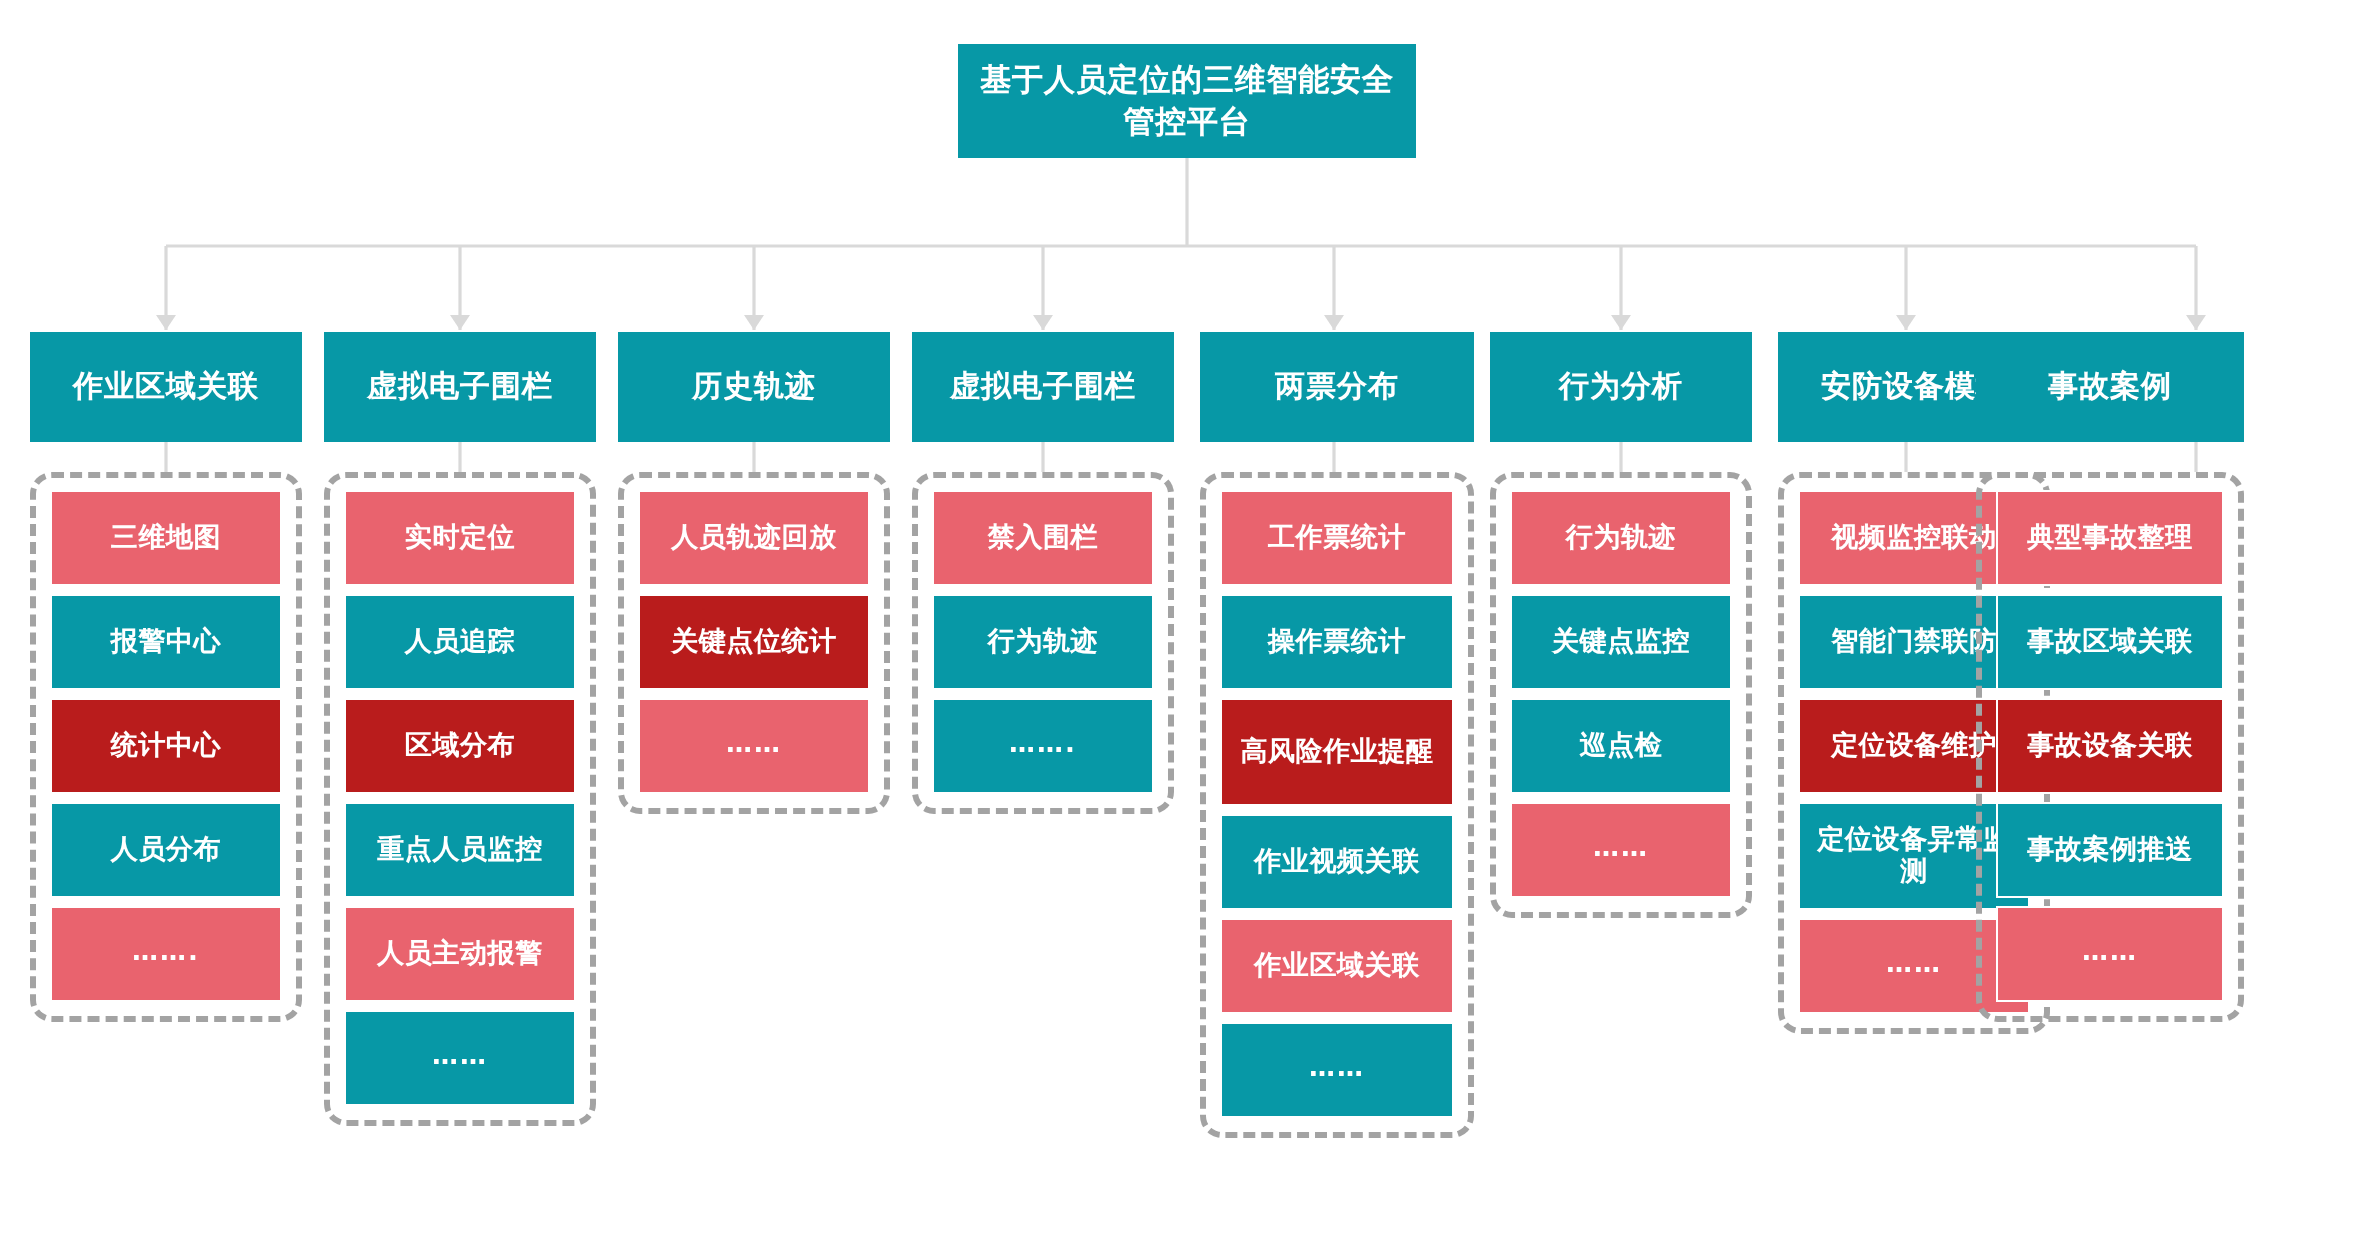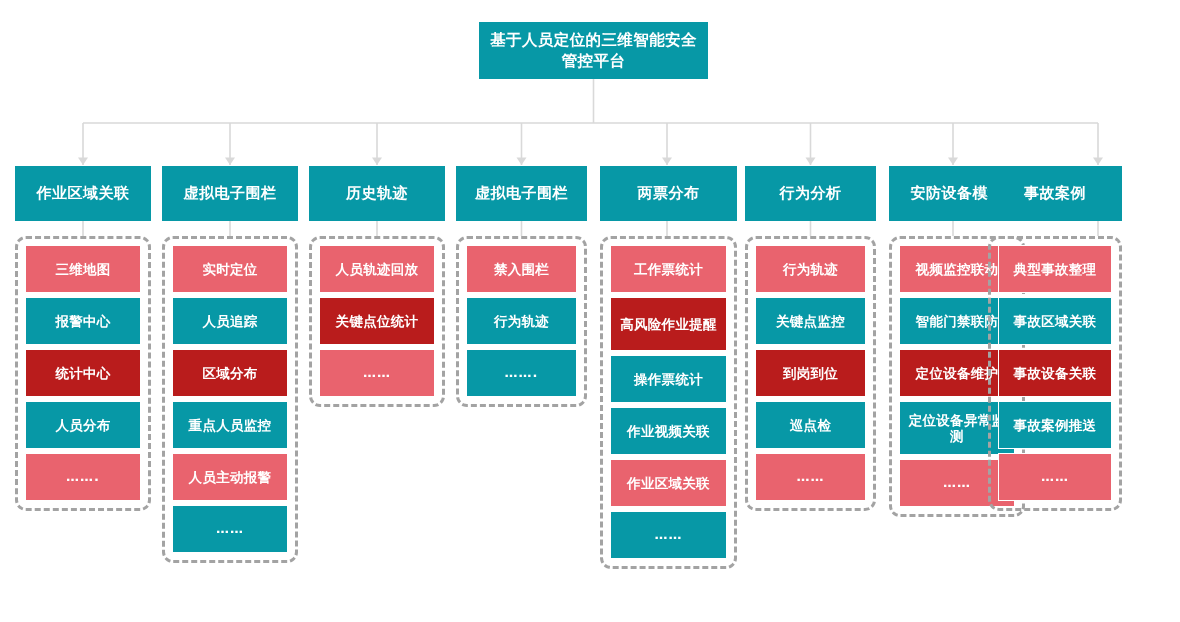--- a/index.html
+++ b/index.html
@@ -160,33 +160,32 @@
         <div class="dash-box">
           <div class="item h1 c-red">禁入围栏</div>
           <div class="item h1 c-teal">行为轨迹</div>
           <div class="item h1 c-teal ellipsis">…….</div>
         </div>
       </div>
       <div class="col" style="left: 600px; width: 137px;">
         <div class="col-header">两票分布</div>
         <div class="dash-box">
           <div class="item h1 c-red">工作票统计</div>
+          <div class="item h1 c-teal">操作票统计</div>
           <div class="item h2 c-orange">高风险作业提醒</div>
-          <div class="item h1 c-teal">操作票统计</div>
           <div class="item h1 c-teal">作业视频关联</div>
           <div class="item h1 c-red">作业区域关联</div>
           <div class="item h1 c-teal ellipsis">……</div>
         </div>
       </div>
       <div class="col" style="left: 745px; width: 131px;">
         <div class="col-header">行为分析</div>
         <div class="dash-box">
           <div class="item h1 c-red">行为轨迹</div>
           <div class="item h1 c-teal">关键点监控</div>
-          <div class="item h1 c-orange">到岗到位</div>
           <div class="item h1 c-teal">巡点检</div>
           <div class="item h1 c-red ellipsis">……</div>
         </div>
       </div>
       <div class="col" style="left: 889px; width: 136px;">
         <div class="col-header">安防设备模块</div>
         <div class="dash-box">
           <div class="item h1 c-red">视频监控联动</div>
           <div class="item h1 c-teal">智能门禁联防</div>
           <div class="item h1 c-orange">定位设备维护</div>

